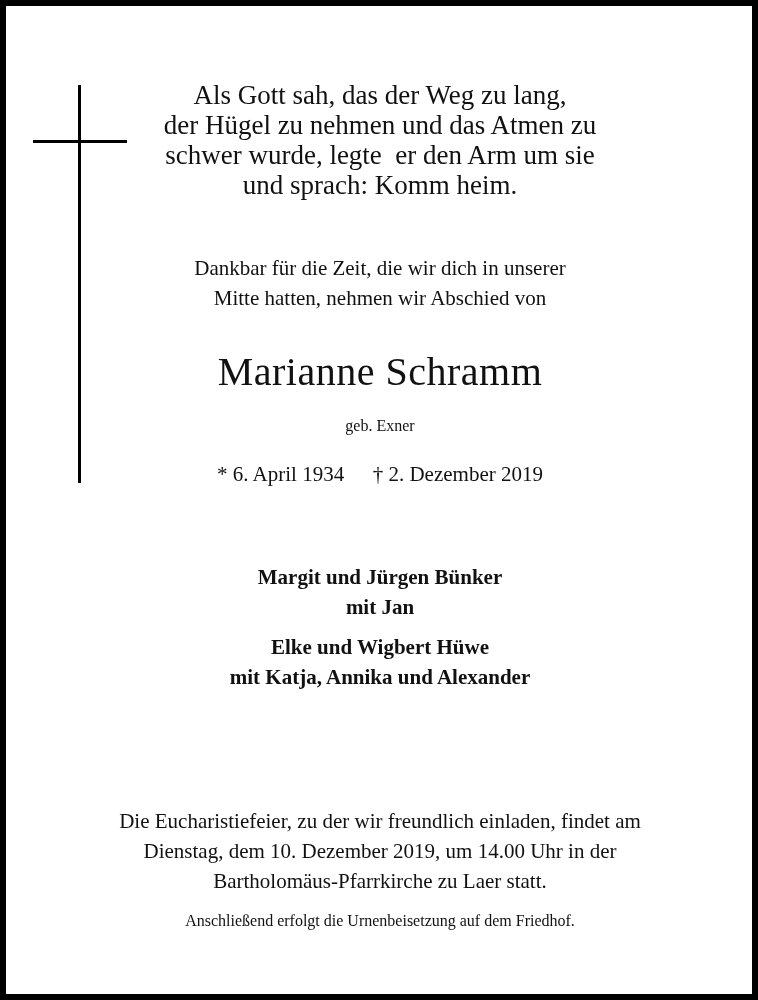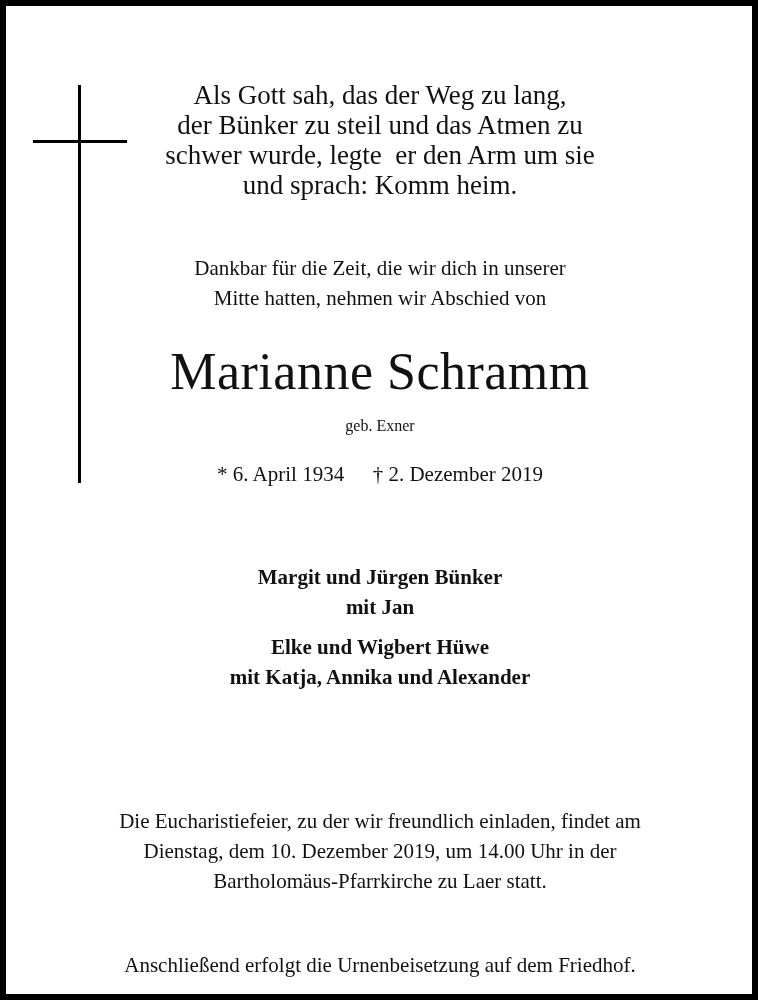--- a/index.html
+++ b/index.html
@@ -8,39 +8,39 @@
     position: absolute; left: 0; top: 0; width: 758px; height: 1000px;
     box-sizing: border-box; border: 6px solid #000; background: #fff;
   }
   .serif { font-family: "Liberation Serif", "DejaVu Serif", serif; color: #111; }
   .cross-v { position: absolute; left: 72px; top: 79px; width: 3px; height: 398px; background: #000; }
   .cross-h { position: absolute; left: 27px; top: 134px; width: 94px; height: 3px; background: #000; }
   .block { position: absolute; left: 0; width: 758px; text-align: center; }
   .poem { top: 80px; left: 60px; width: 640px; font-size: 27px; line-height: 30px; }
   .poem div { white-space: pre; }
   .intro { top: 253px; left: 60px; width: 640px; font-size: 21px; line-height: 30px; }
-  .name { top: 340px; left: 40px; width: 680px; font-size: 52px; line-height: 64px; letter-spacing: 0.5px; }
+  .name { top: 340px; left: 40px; width: 680px; font-size: 40px; line-height: 64px; letter-spacing: 0.5px; }
   .maiden { top: 412px; left: 40px; width: 680px; font-size: 16px; line-height: 28px; }
   .dates { top: 460px; left: 40px; width: 680px; font-size: 21px; line-height: 28px; }
   .mourners { top: 562px; left: 60px; width: 640px; font-size: 21px; line-height: 30px; font-weight: bold; }
   .mourner-group { margin-bottom: 10px; }
   .service { top: 806px; left: 30px; width: 700px; font-size: 21px; line-height: 30px; }
-  .burial { top: 950px; left: 30px; width: 700px; font-size: 21px; line-height: 30px; }
+  .burial { top: 906px; left: 30px; width: 700px; font-size: 16px; line-height: 30px; }
 </style>
 </head>
 <body>
 
 <div class="frame">
   <div class="cross-v"></div>
   <div class="cross-h"></div>
 </div>
 
 <div class="block poem serif">
   <div>Als Gott sah, das der Weg zu lang,</div>
-  <div>der Bünker zu steil und das Atmen zu</div>
+  <div>der Hügel zu nehmen und das Atmen zu</div>
   <div>schwer wurde, legte  er den Arm um sie</div>
   <div>und sprach: Komm heim.</div>
 </div>
 
 <div class="block intro serif">
   <div>Dankbar für die Zeit, die wir dich in unserer</div>
   <div>Mitte hatten, nehmen wir Abschied von</div>
 </div>
 
 <div class="block name serif">Marianne Schramm</div>

